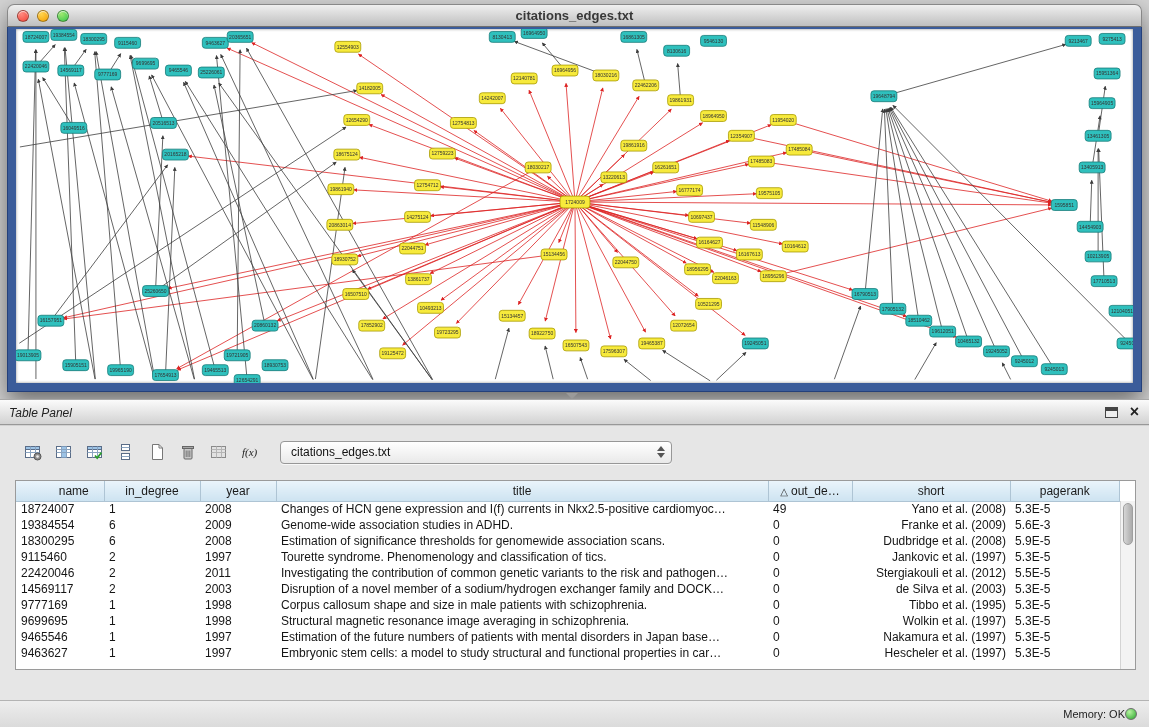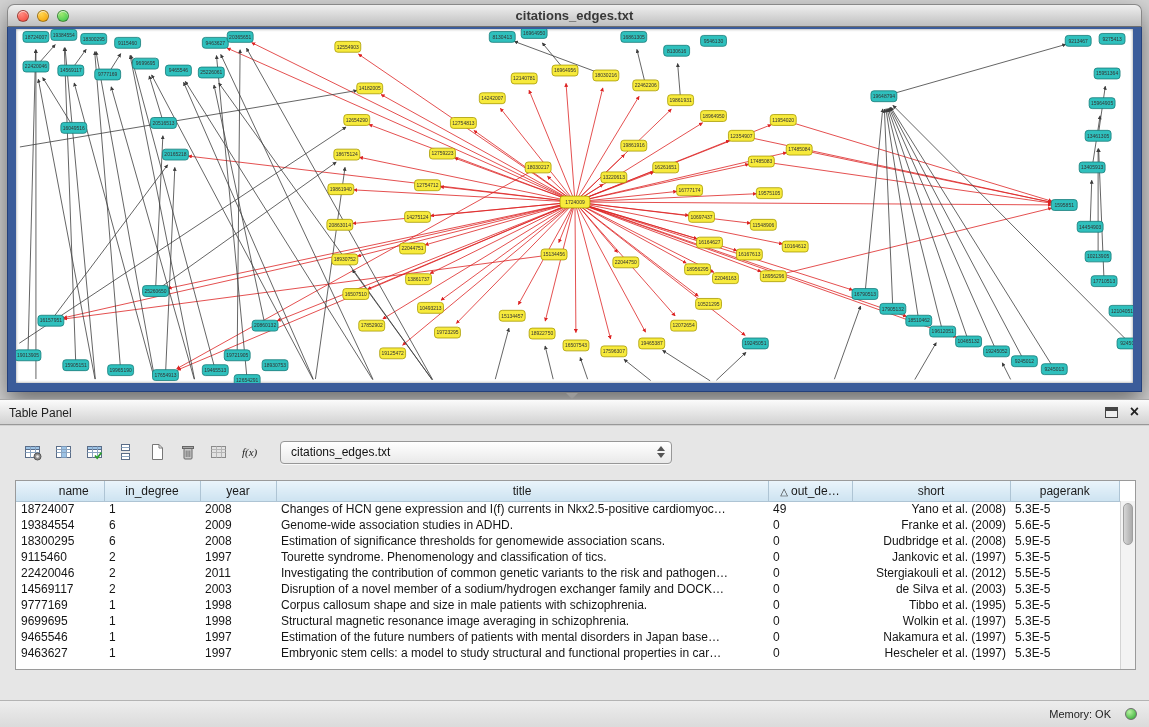--- a/index.html
+++ b/index.html
@@ -26,21 +26,21 @@
   .graph-node-label { pointer-events:none; }
 
   
   .divider-handle { position:absolute; left:566px; top:393px; width:0; height:0;
     border-left:6px solid transparent; border-right:6px solid transparent; border-top:6px solid #9a9a9a; }
 
   
   .table-panel { position:absolute; left:0; top:399px; width:1149px; height:301px; }
   .panel-header { height:26px; background:linear-gradient(#fbfbfb,#d2d2d2);
     border-top:1px solid #a8a8a8; border-bottom:1px solid #989898; position:relative; }
-  .panel-title { position:absolute; left:9px; top:6px; font-size:12px; color:#222; }
+  .panel-title { position:absolute; left:9px; top:6px; font-size:12px; color:#222;font-style:italic; }
   .panel-header-icons { position:absolute; right:10px; top:5px; display:flex; gap:12px; align-items:center; }
   .float-icon { width:13px; height:11px; border:1px solid #444; position:relative; background:#eee; }
   .float-icon:before { content:""; position:absolute; left:0; top:0; right:0; height:3px; background:#444; }
   .close-x { font-size:16px; font-weight:bold; color:#222; line-height:14px; cursor:default; }
   .panel-body { position:absolute; top:27px; left:0; right:0; bottom:0; background:#e6e6e6; }
 
   
   .toolbar { position:absolute; top:12px; left:16px; height:28px; display:flex; align-items:center; }
   .tb-icon { width:26px; height:24px; margin-right:5px; display:flex; align-items:center; justify-content:flex-end; }
   .tb-icon svg { display:block; }
@@ -73,21 +73,21 @@
   .tab { height:20px; padding:0 13px; font-size:12px; line-height:19px; border:1px solid #8c8c8c;
     background:linear-gradient(#fdfdfd,#d6d6d6); color:#1d1d1d; margin-left:-1px; }
   .tab:first-child { border-radius:4px 0 0 4px; margin-left:0; }
   .tab:last-child { border-radius:0 4px 4px 0; }
   .tab.active { background:linear-gradient(#7d7d7d,#666); color:#fff; border-color:#565656;
     box-shadow:inset 0 1px 3px rgba(0,0,0,.4); }
 
   
   .statusbar { position:absolute; left:0; bottom:0; width:100%; height:27px;
     background:linear-gradient(#ededed,#dbdbdb); border-top:1px solid #b3b3b3; }
-  .mem { position:absolute; right:12px; top:7px; display:flex; align-items:flex-end; gap:14px;
+  .mem { position:absolute; right:12px; top:7px; display:flex; align-items:flex-end; gap:0;
     font-size:11px; color:#222; }
   .mem-dot { width:12px; height:12px; border-radius:50%; border:1px solid #6e6e6e;
     background:radial-gradient(circle at 35% 30%, #b6f3a0, #27a52b); }
 </style>
 </head>
 <body>
 
 <div class="graph-window">
   <div class="titlebar">
     <div class="traffic">
@@ -780,21 +780,21 @@
               <td class="al-c">Yano et al. (2008)</td>
               <td>5.3E-5</td>
             </tr>
             <tr>
               <td>19384554</td>
               <td>6</td>
               <td>2009</td>
               <td>Genome-wide association studies in ADHD.</td>
               <td>0</td>
               <td class="al-c">Franke et al. (2009)</td>
-              <td>5.6E-5</td>
+              <td>5.6E-3</td>
             </tr>
             <tr>
               <td>18300295</td>
               <td>6</td>
               <td>2008</td>
               <td>Estimation of significance thresholds for genomewide association scans.</td>
               <td>0</td>
               <td class="al-c">Dudbridge et al. (2008)</td>
               <td>5.9E-5</td>
             </tr>

